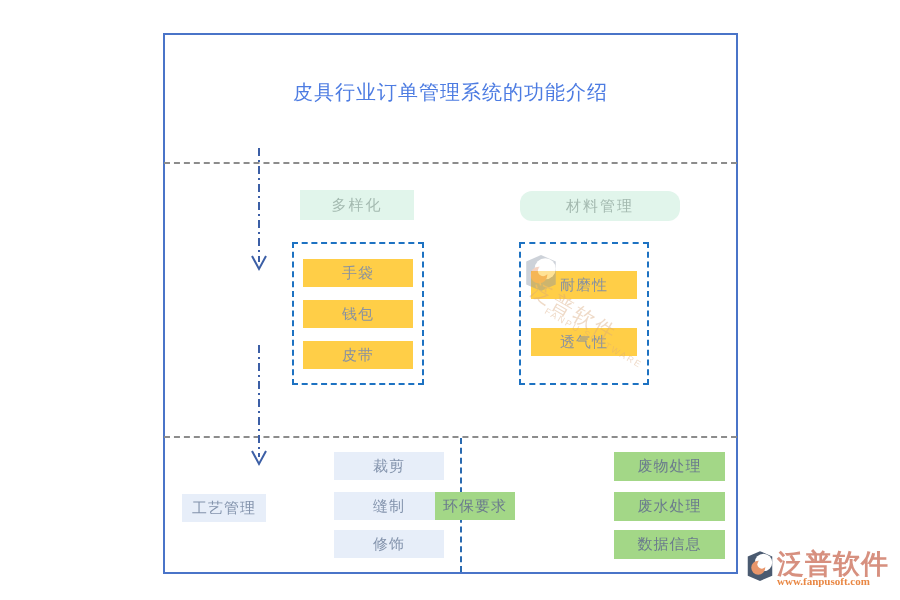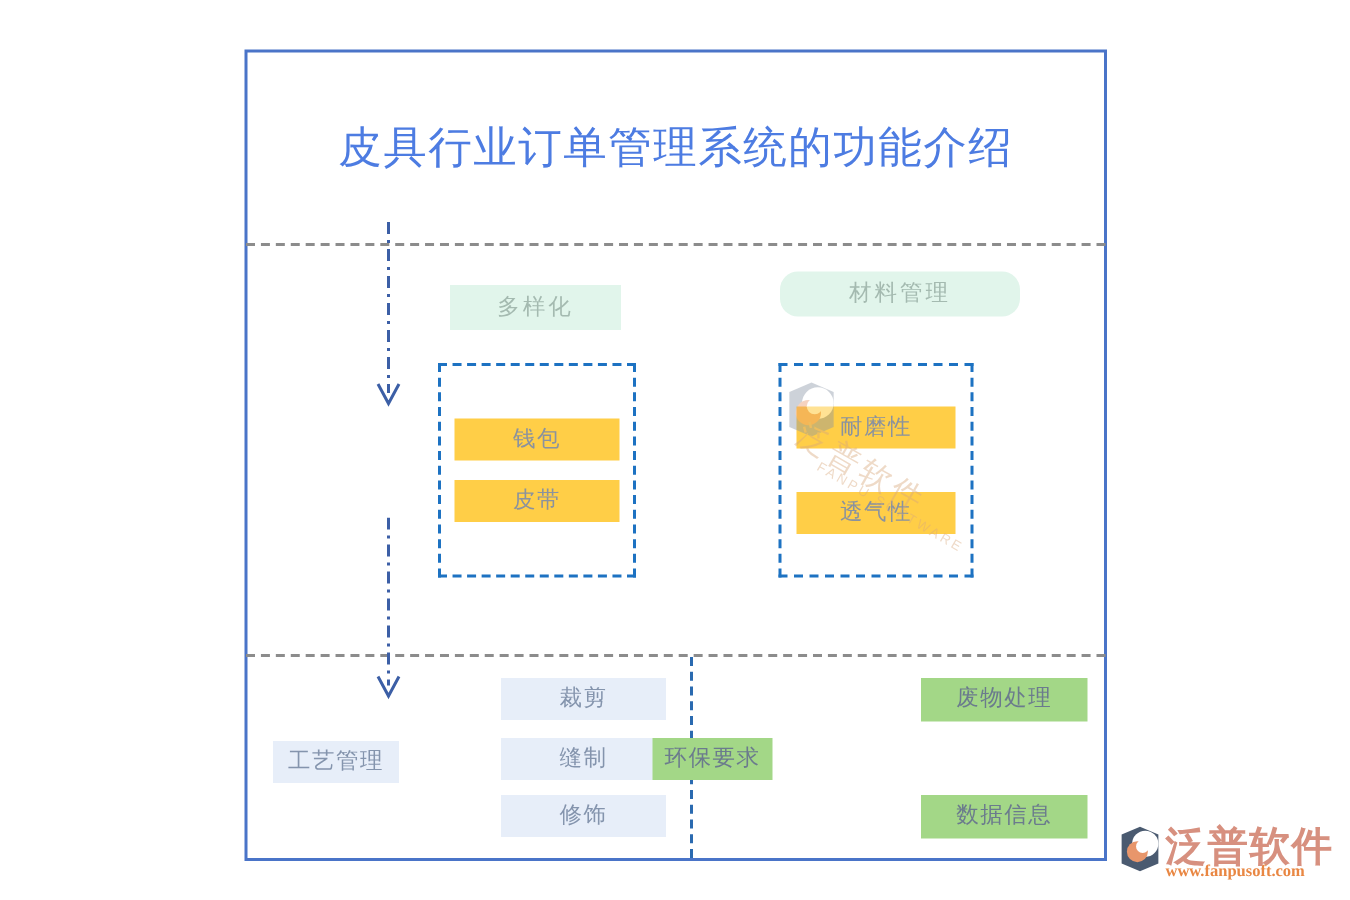--- a/index.html
+++ b/index.html
@@ -11,31 +11,31 @@
     --green-bg:#a3d787; --green-text:#6b7b8d;
     --logo-salmon:#d7907f; --logo-orange:#e98743; --watermark-tan:#d9a87c;
   }
   *{margin:0;padding:0;box-sizing:border-box;}
   html,body{width:900px;height:600px;background:#ffffff;overflow:hidden;}
   body{font-family:"Liberation Serif","DejaVu Serif",serif;}
   .canvas{position:relative;width:900px;height:600px;background:#fff;}
   .frame{position:absolute;left:163px;top:33px;width:575px;height:541px;
          border:2px solid var(--border-blue);}
   .title{position:absolute;top:44px;left:0;width:100%;text-align:center;
-         font-size:29px;letter-spacing:1px;color:var(--accent-blue);white-space:nowrap;}
+         font-size:20px;letter-spacing:1px;color:var(--accent-blue);white-space:nowrap;}
   .hdash{position:absolute;left:-1px;right:-1px;border-top:2px dashed var(--dash-gray);}
   .hdash.top{top:127px;} .hdash.bottom{top:401px;}
   .vsep{position:absolute;left:295px;top:403px;height:134px;width:0;
         border-left:2px dashed var(--sep-blue);}
   .arrow{position:absolute;left:83px;width:22px;}
   .arrow.a1{top:113px;height:124px;} .arrow.a2{top:310px;height:122px;}
   .label-mint{position:absolute;height:30px;line-height:30px;text-align:center;
         background:var(--mint-bg);color:var(--mint-text);font-size:15px;letter-spacing:2px;}
   .lab-div{left:135px;top:155px;width:114px;}
-  .lab-mat{left:355px;top:146px;width:160px;border-radius:12px;}
+  .lab-mat{left:355px;top:156px;width:160px;border-radius:12px;}
   .group-box{position:absolute;top:207px;height:143px;border:2px dashed var(--group-dash-blue);
         display:flex;flex-direction:column;justify-content:center;align-items:center;gap:13px;}
   .gb-products{left:127px;width:132px;} .gb-materials{left:354px;width:130px;gap:29px;}
   .node{height:28px;line-height:28px;text-align:center;font-size:15px;letter-spacing:1px;}
   .node.yellow{background:var(--yellow-bg);color:var(--yellow-text);width:110px;}
   .gb-materials .node.yellow{width:106px;}
   .node.abs{position:absolute;}
   .node.lblue{background:var(--lightblue-bg);color:var(--lightblue-text);}
   .node.green{background:var(--green-bg);color:var(--green-text);}
   .proc-label{left:17px;top:459px;width:84px;}
@@ -85,36 +85,38 @@
       <svg width="22" height="122" viewBox="0 0 22 122">
         <line x1="11" y1="0" x2="11" y2="112" stroke="#3c5fa6" stroke-width="2" stroke-dasharray="8 4 2 4"></line>
         <polyline points="4,106 11,119 18,106" fill="none" stroke="#3c5fa6" stroke-width="2"></polyline>
       </svg>
     </div>
 
     <div class="label-mint lab-div">多样化</div>
     <div class="label-mint lab-mat">材料管理</div>
 
     <div class="group-box gb-products">
+      <div class="node yellow">手袋</div>
       <div class="node yellow">钱包</div>
       <div class="node yellow">皮带</div>
     </div>
 
     <div class="group-box gb-materials">
       <div class="node yellow">耐磨性</div>
       <div class="node yellow">透气性</div>
     </div>
 
     <div class="node lblue abs proc-label">工艺管理</div>
     <div class="node lblue abs proc-0">裁剪</div>
     <div class="node lblue abs proc-1">缝制</div>
     <div class="node lblue abs proc-2">修饰</div>
 
     <div class="node green abs env-label">环保要求</div>
     <div class="node green abs env-0">废物处理</div>
+    <div class="node green abs env-1">废水处理</div>
     <div class="node green abs env-2">数据信息</div>
 
   </div>
 
   <div class="watermark">
     <span class="wicon">
       <svg width="34" height="38" viewBox="0 0 32 36">
         <polygon points="16,1 30,7 30,29 16,35 2,29 2,7" fill="#8a95a5"></polygon>
         <circle cx="20" cy="14" r="10" fill="#ffffff"></circle>
         <circle cx="14" cy="20" r="8" fill="#e8966b"></circle>

